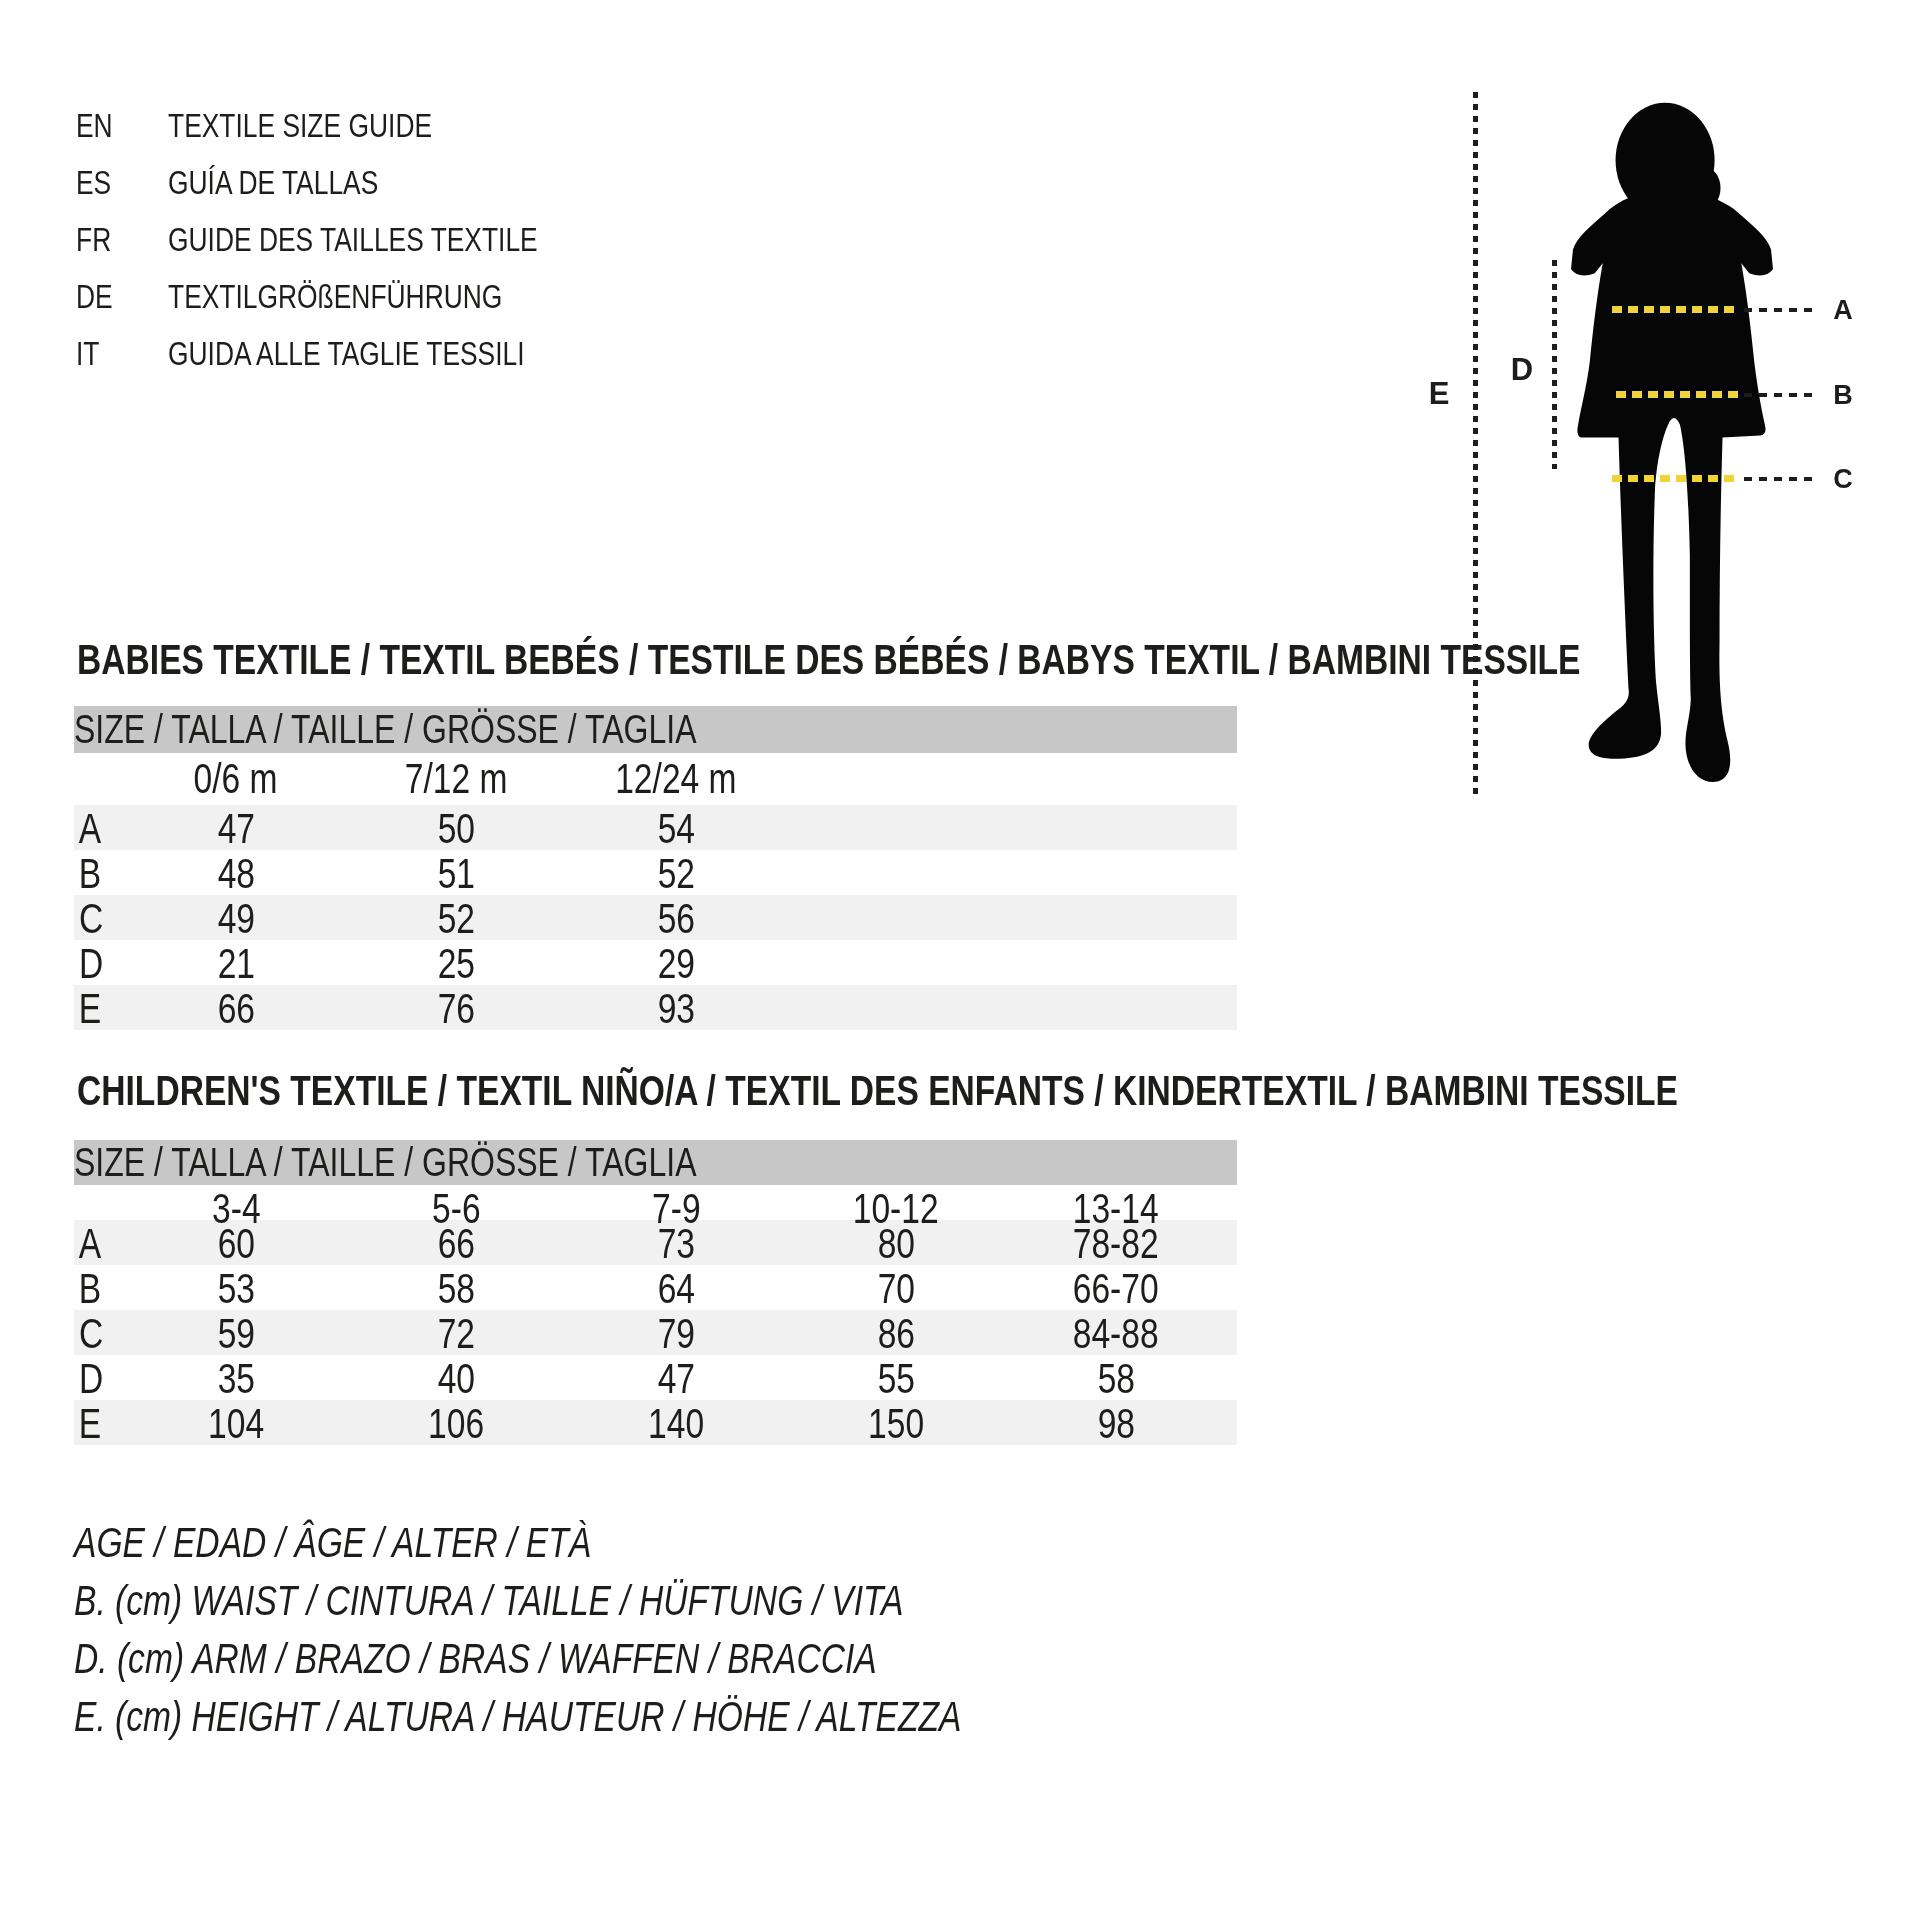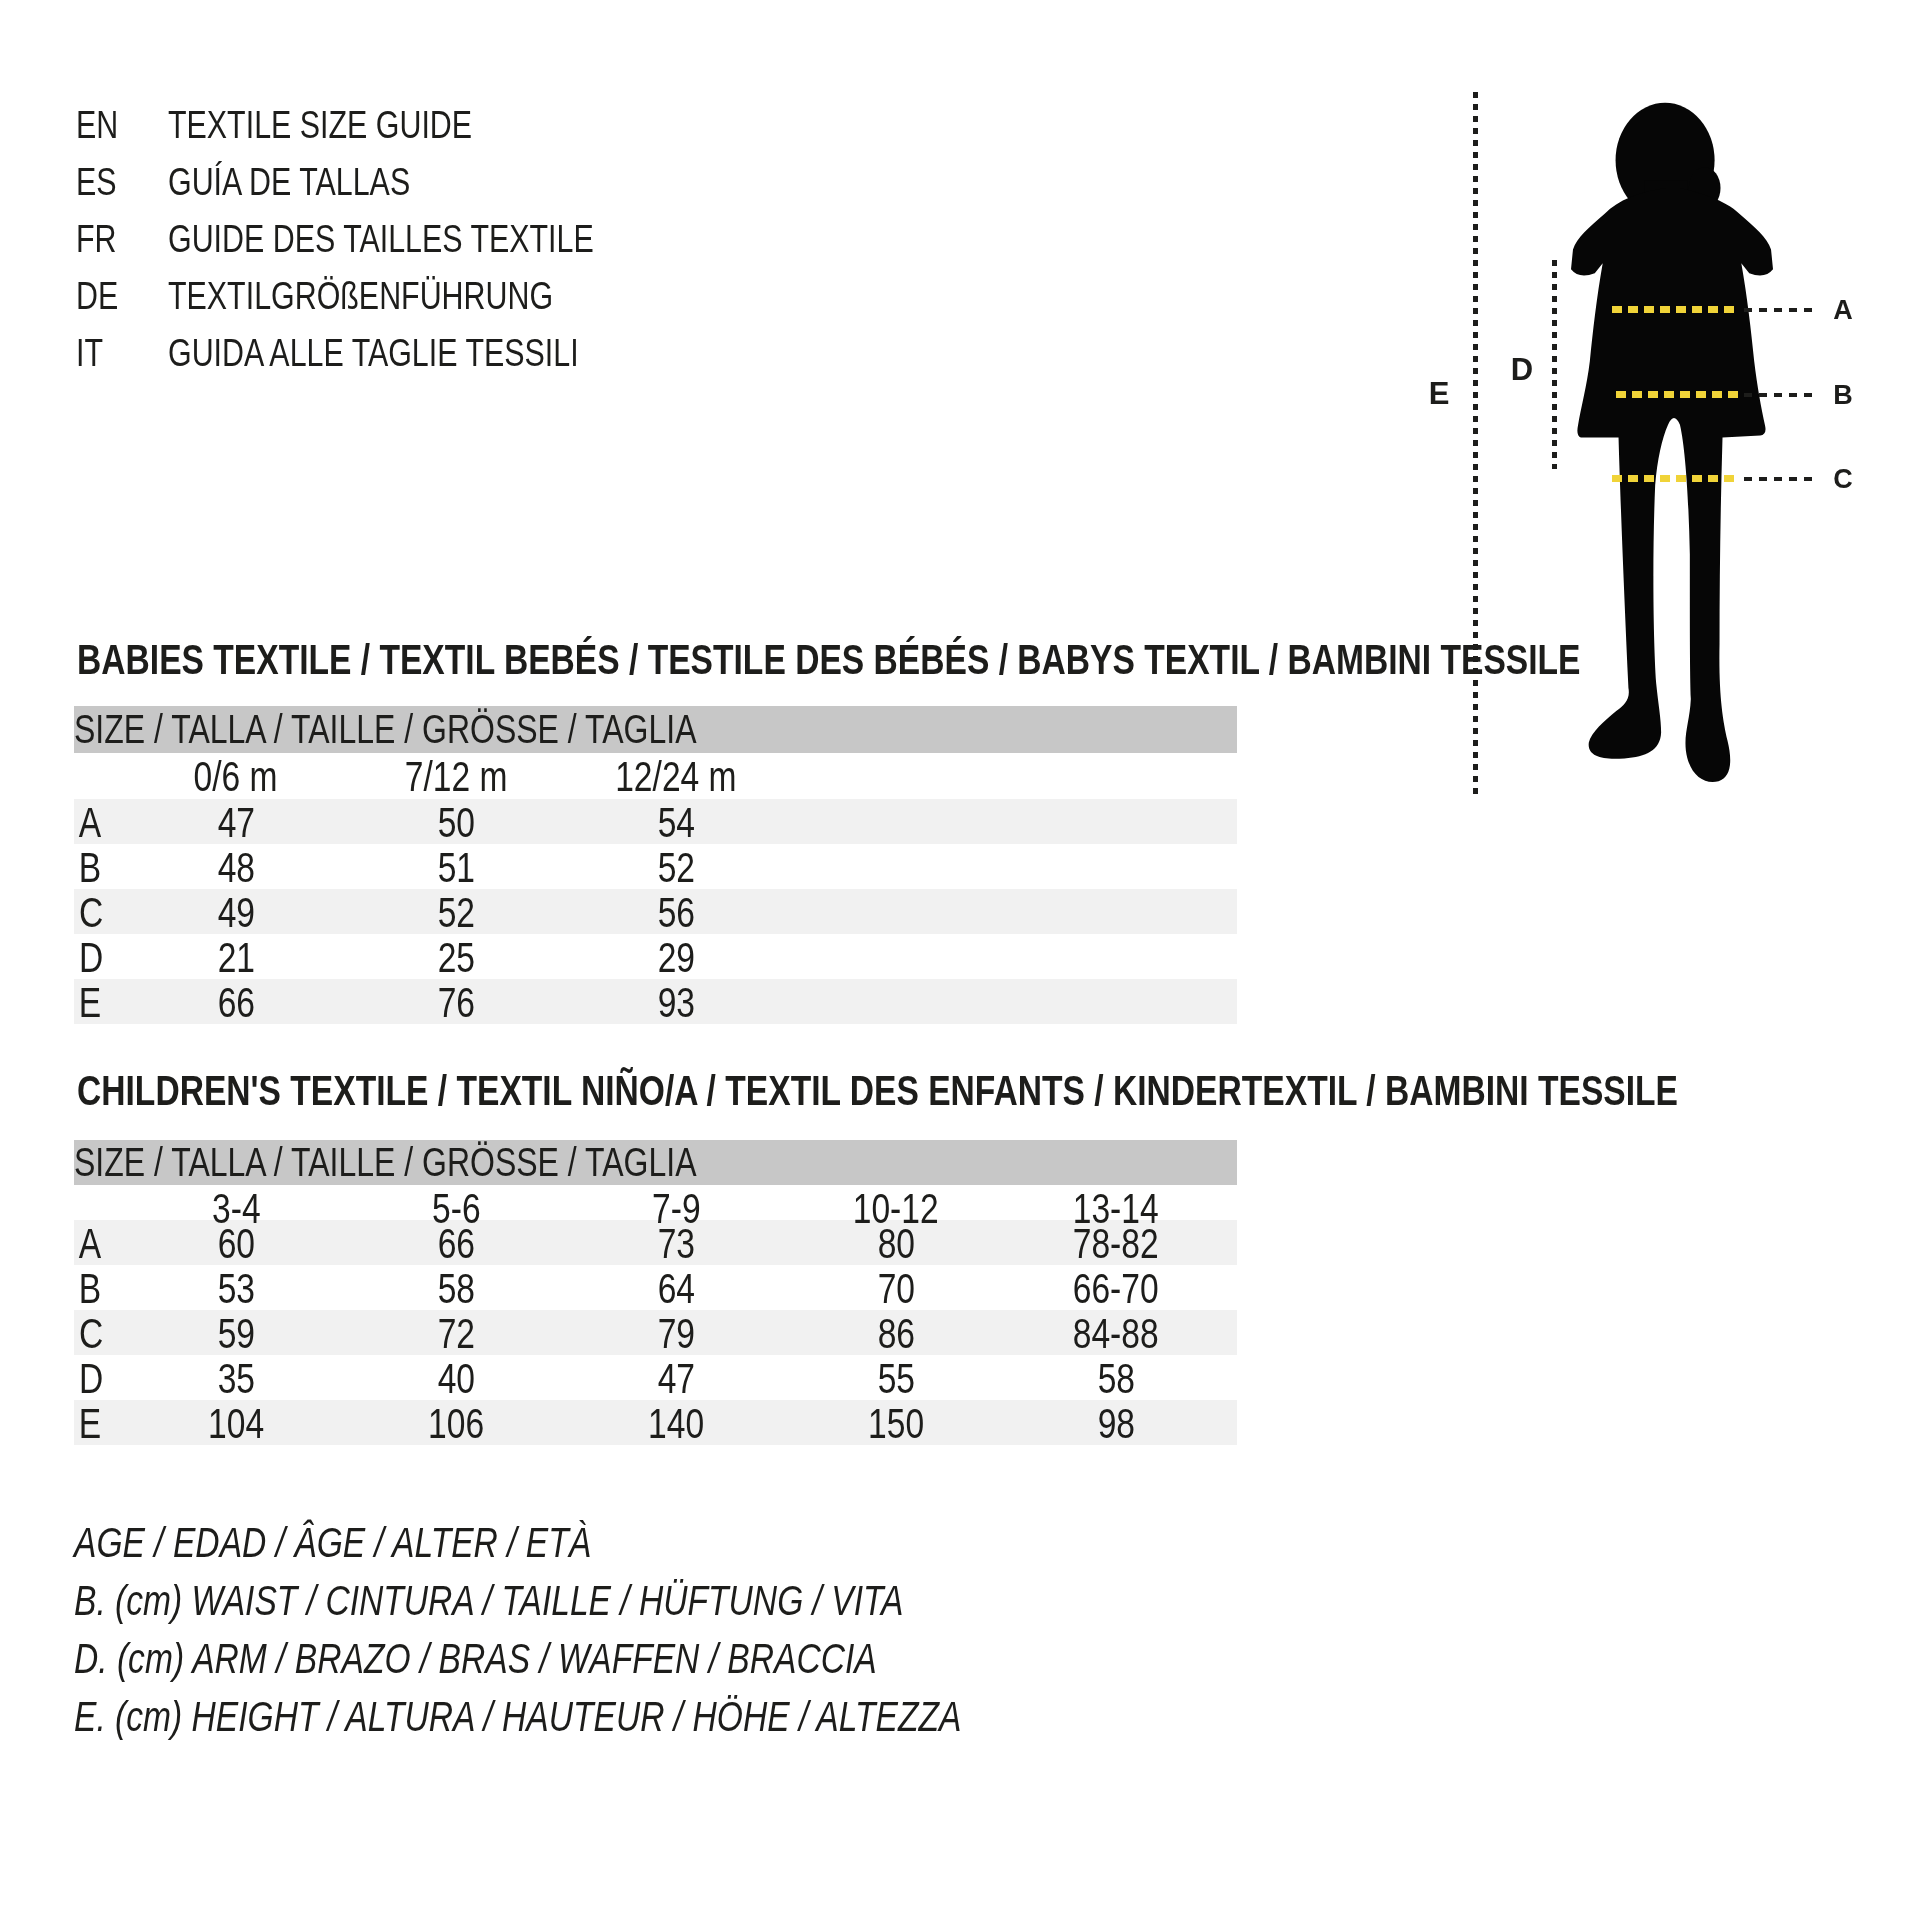--- a/index.html
+++ b/index.html
@@ -7,34 +7,34 @@
   body {
     width:1927px; height:1927px; position:relative; overflow:hidden;
     font-family:"Liberation Sans", sans-serif; color:#1d1d1b;
   }
   .abs { position:absolute; }
   
   .cond  { display:block; transform:scaleX(0.80); transform-origin:0 50%; white-space:nowrap; }
   .cndc  { display:inline-block; transform:scaleX(0.80); transform-origin:50% 50%; white-space:nowrap; }
 
   
-  .lang { left:76px; top:97px; font-size:38px; }
+  .lang { left:76px; top:97px; font-size:33px; }
   .lang-line { display:flex; line-height:57px; }
   .lang-code { width:115px; flex:0 0 115px; }
 
   
   .sec-title { left:77px; font-size:42px; line-height:42px; }
 
   
   .tbl { left:74px; width:1163px; }
   .bar { background:#c7c7c7; font-size:40px; display:flex; align-items:center; }
   .bar-b { height:47px; }
   .bar-c { height:45px; }
   .row { display:grid; align-items:center; font-size:42px; height:45px; }
-  .colhead-b { height:46px; }
+  .colhead-b { height:52px; }
   .colhead-c { height:35px; }
   .g3 { grid-template-columns:52px 220px 220px 220px 1fr; }
   .g5 { grid-template-columns:52px 220px 220px 220px 220px 220px 1fr; }
   .shade { background:#f1f1f1; }
   .cell { text-align:center; }
   .lcell { text-align:left; padding-left:2px; }
 
   
   .legend { left:74px; top:1514px; font-size:42px; }
   .legend-line { line-height:58px;font-style:italic; }

